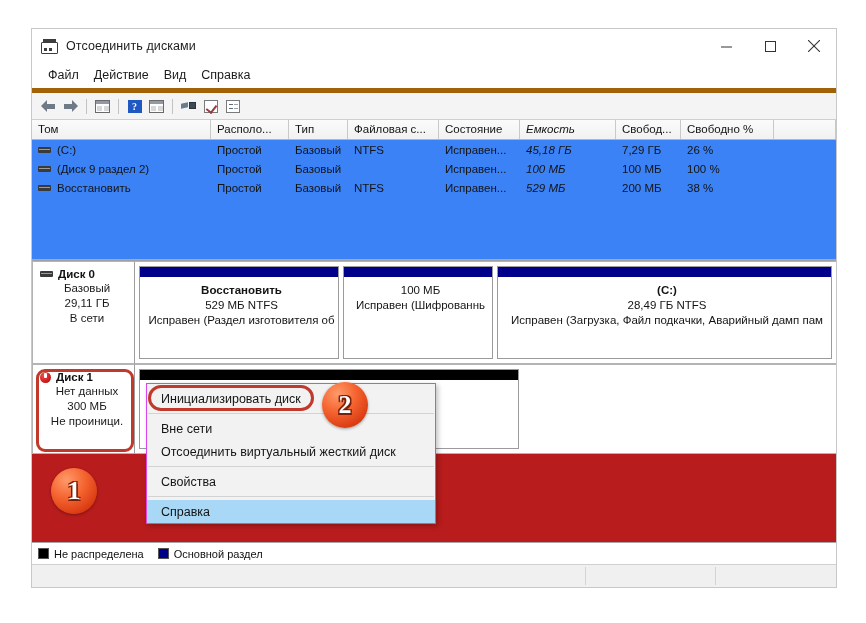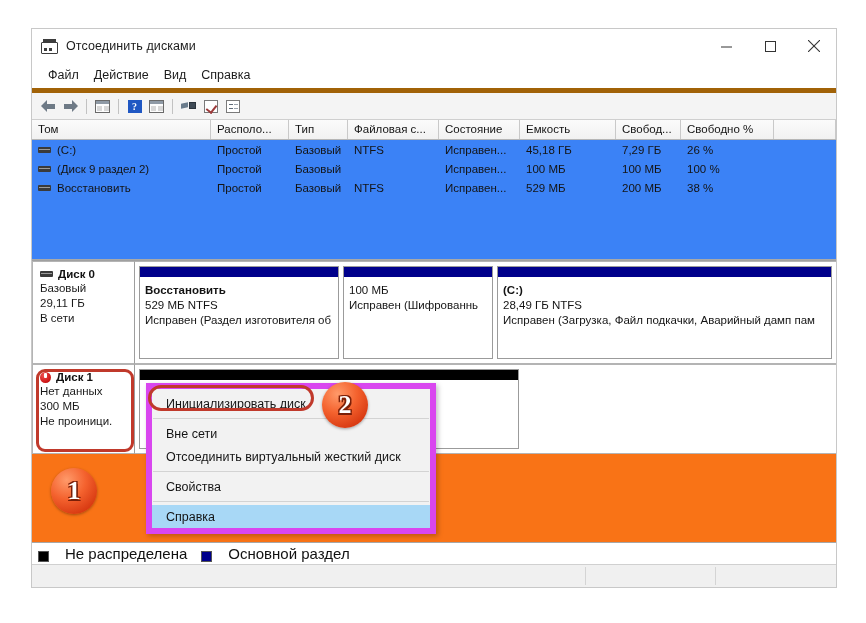--- a/index.html
+++ b/index.html
@@ -314,33 +314,34 @@
     position: absolute;
     left: 1px; top: 2px;
     width: 11px; height: 1px;
     background: #9b9b9b;
   }
   .col-0 { width: 179px; }
   .col-1 { width: 78px; }
   .col-2 { width: 59px; }
   .col-3 { width: 91px; }
   .col-4 { width: 81px; }
-  .col-5 { width: 96px; }
+  .col-5 { width: 96px; font-style: italic; }
   .col-6 { width: 65px; }
   .col-7 { width: 93px; }
   .col-8 { flex: 1; }
 
   
   .graph-pane {
     flex: 1;
-    background: #f97316;
+    background: #b91c1c;
     position: relative;
     min-height: 0;
     overflow: hidden;
     border-top: 1px solid #a0a0a0;
+    text-align: center;
   }
 
   .disk-row {
     display: flex;
     box-sizing: border-box;
     position: relative;
   }
   .disk-info {
     width: 103px;
     flex: none;
@@ -438,24 +439,24 @@
     background: #ffffff;
     border-top: 1px solid #a7a7a7;
     display: flex;
     align-items: center;
     padding-left: 6px;
     flex: none;
     gap: 6px;
   }
   .legend-item {
     display: flex;
-    align-items: flex-end;
-    font-size: 15px;
+    align-items: flex-start;
+    font-size: 11px;
     color: #111;
-    gap: 16px;
+    gap: 5px;
     margin-right: 8px;
   }
   .legend-sw {
     width: 11px; height: 11px;
     border: 1px solid #555;
     box-sizing: border-box;
   }
 
   
   .statusbar {
@@ -475,21 +476,21 @@
   .sb-c2 { width: 130px; }
   .sb-c3 { width: 120px; border-right: none; }
 
   
   .ctxmenu {
     position: absolute;
     left: 146px;
     top: 383px;
     width: 290px;
     background: #f2f2f2;
-    border: 6px solid #d946ef;
+    border: 1px solid #d946ef;
     box-shadow: 2px 2px 5px rgba(0,0,0,.25);
     padding: 3px 0 0 0;
     box-sizing: border-box;
     z-index: 30;
   }
   .ctx-item {
     height: 23px;
     display: flex;
     align-items: center;
     padding-left: 14px;

